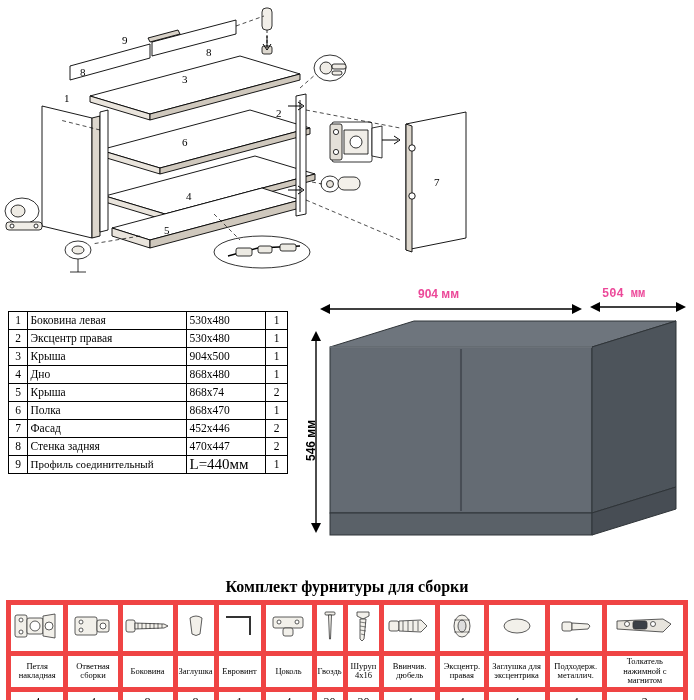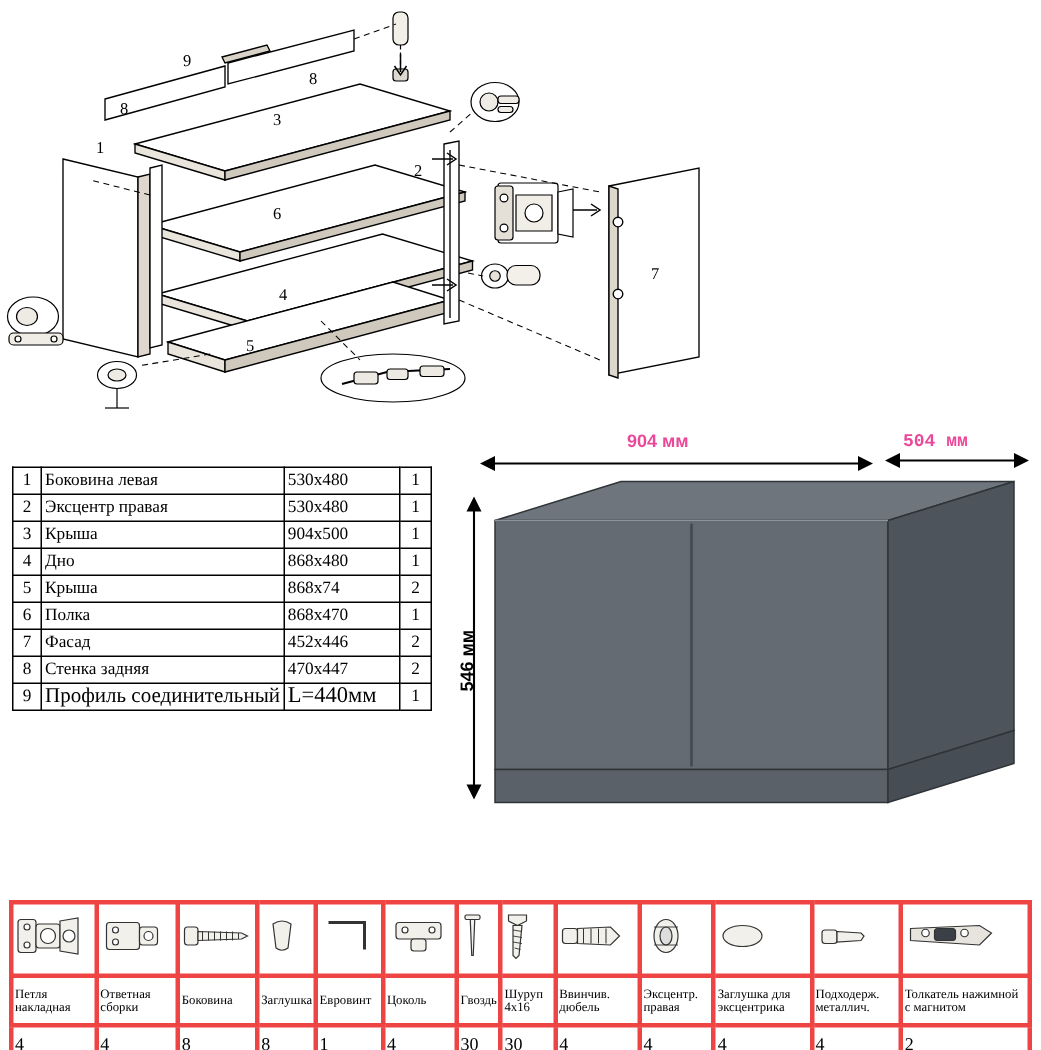--- a/index.html
+++ b/index.html
@@ -19,21 +19,21 @@
     border-collapse:collapse;font-size:11.5px;
   }
   .parts-table td{
     border:1px solid #000;padding:1px 2px;height:15px;line-height:15px;
     white-space:nowrap;
   }
   .pt-num{width:14px;text-align:center;}
   .pt-name{width:150px;padding-left:4px;}
   .pt-size{width:72px;text-align:left;}
   .pt-qty{width:16px;text-align:center;}
-  .small-name{font-size:14px;}
+  .small-name{font-size:11px;}
   .small-size{font-size:15px;}
 
   
   .cabinet-view{position:absolute;left:300px;top:285px;width:394px;height:280px;}
 
   .dim-label{
     position:absolute;font-family:"Liberation Sans",sans-serif;
     font-weight:bold;font-size:12px;color:#ec4899;
   }
   .dim-vert{
@@ -44,21 +44,21 @@
 
   
   .kit-title{
     position:absolute;left:0;top:578px;width:694px;text-align:center;
     font-size:16px;font-weight:bold;
   }
   .kit-table{
     position:absolute;left:6px;top:600px;width:682px;
     border-collapse:collapse;
   }
-  .kit-table td{border:3px solid #ef4444;vertical-align:middle;}
+  .kit-table td{border:5px solid #ef4444;text-align:center;vertical-align:middle;}
   .kit-icon-row td{height:44px;}
   .kit-label-row td{
     height:28px;font-size:8.5px;line-height:9.5px;
     font-family:"Liberation Serif",serif;padding:1px;
   }
   .kit-qty-row td{height:20px;font-size:12px;}
   .lbl-sm{font-size:7.5px;line-height:8.5px;}
 </style>
 </head>
 <body>
@@ -291,20 +291,21 @@
 
         <line x1="30" y1="62" x2="292" y2="62" stroke="#8d949c" stroke-width="1"></line>
       </g>
     </svg>
 
     <div class="dim-label" style="left:118px;top:2px;">904 мм</div>
     <div class="dim-label" style="left:302px;top:2px;font-family:Liberation Mono, monospace;">504 мм</div>
     <div class="dim-vert" style="left:4px;top:176px;">546 мм</div>
   </div>
 
+  <div class="kit-title">Комплект фурнитуры для сборки</div>
 
   <table class="kit-table">
     <tbody>
       <tr class="kit-icon-row">
         <td>
           <svg width="48" height="34" viewBox="0 0 48 34">
               <g fill="#f2f0ea" stroke="#333" stroke-width="0.8">
             <rect x="2" y="6" width="12" height="22" rx="2"></rect>
                 <circle cx="8" cy="11" r="2" fill="#fff"></circle>
                 <circle cx="8" cy="23" r="2" fill="#fff"></circle>

